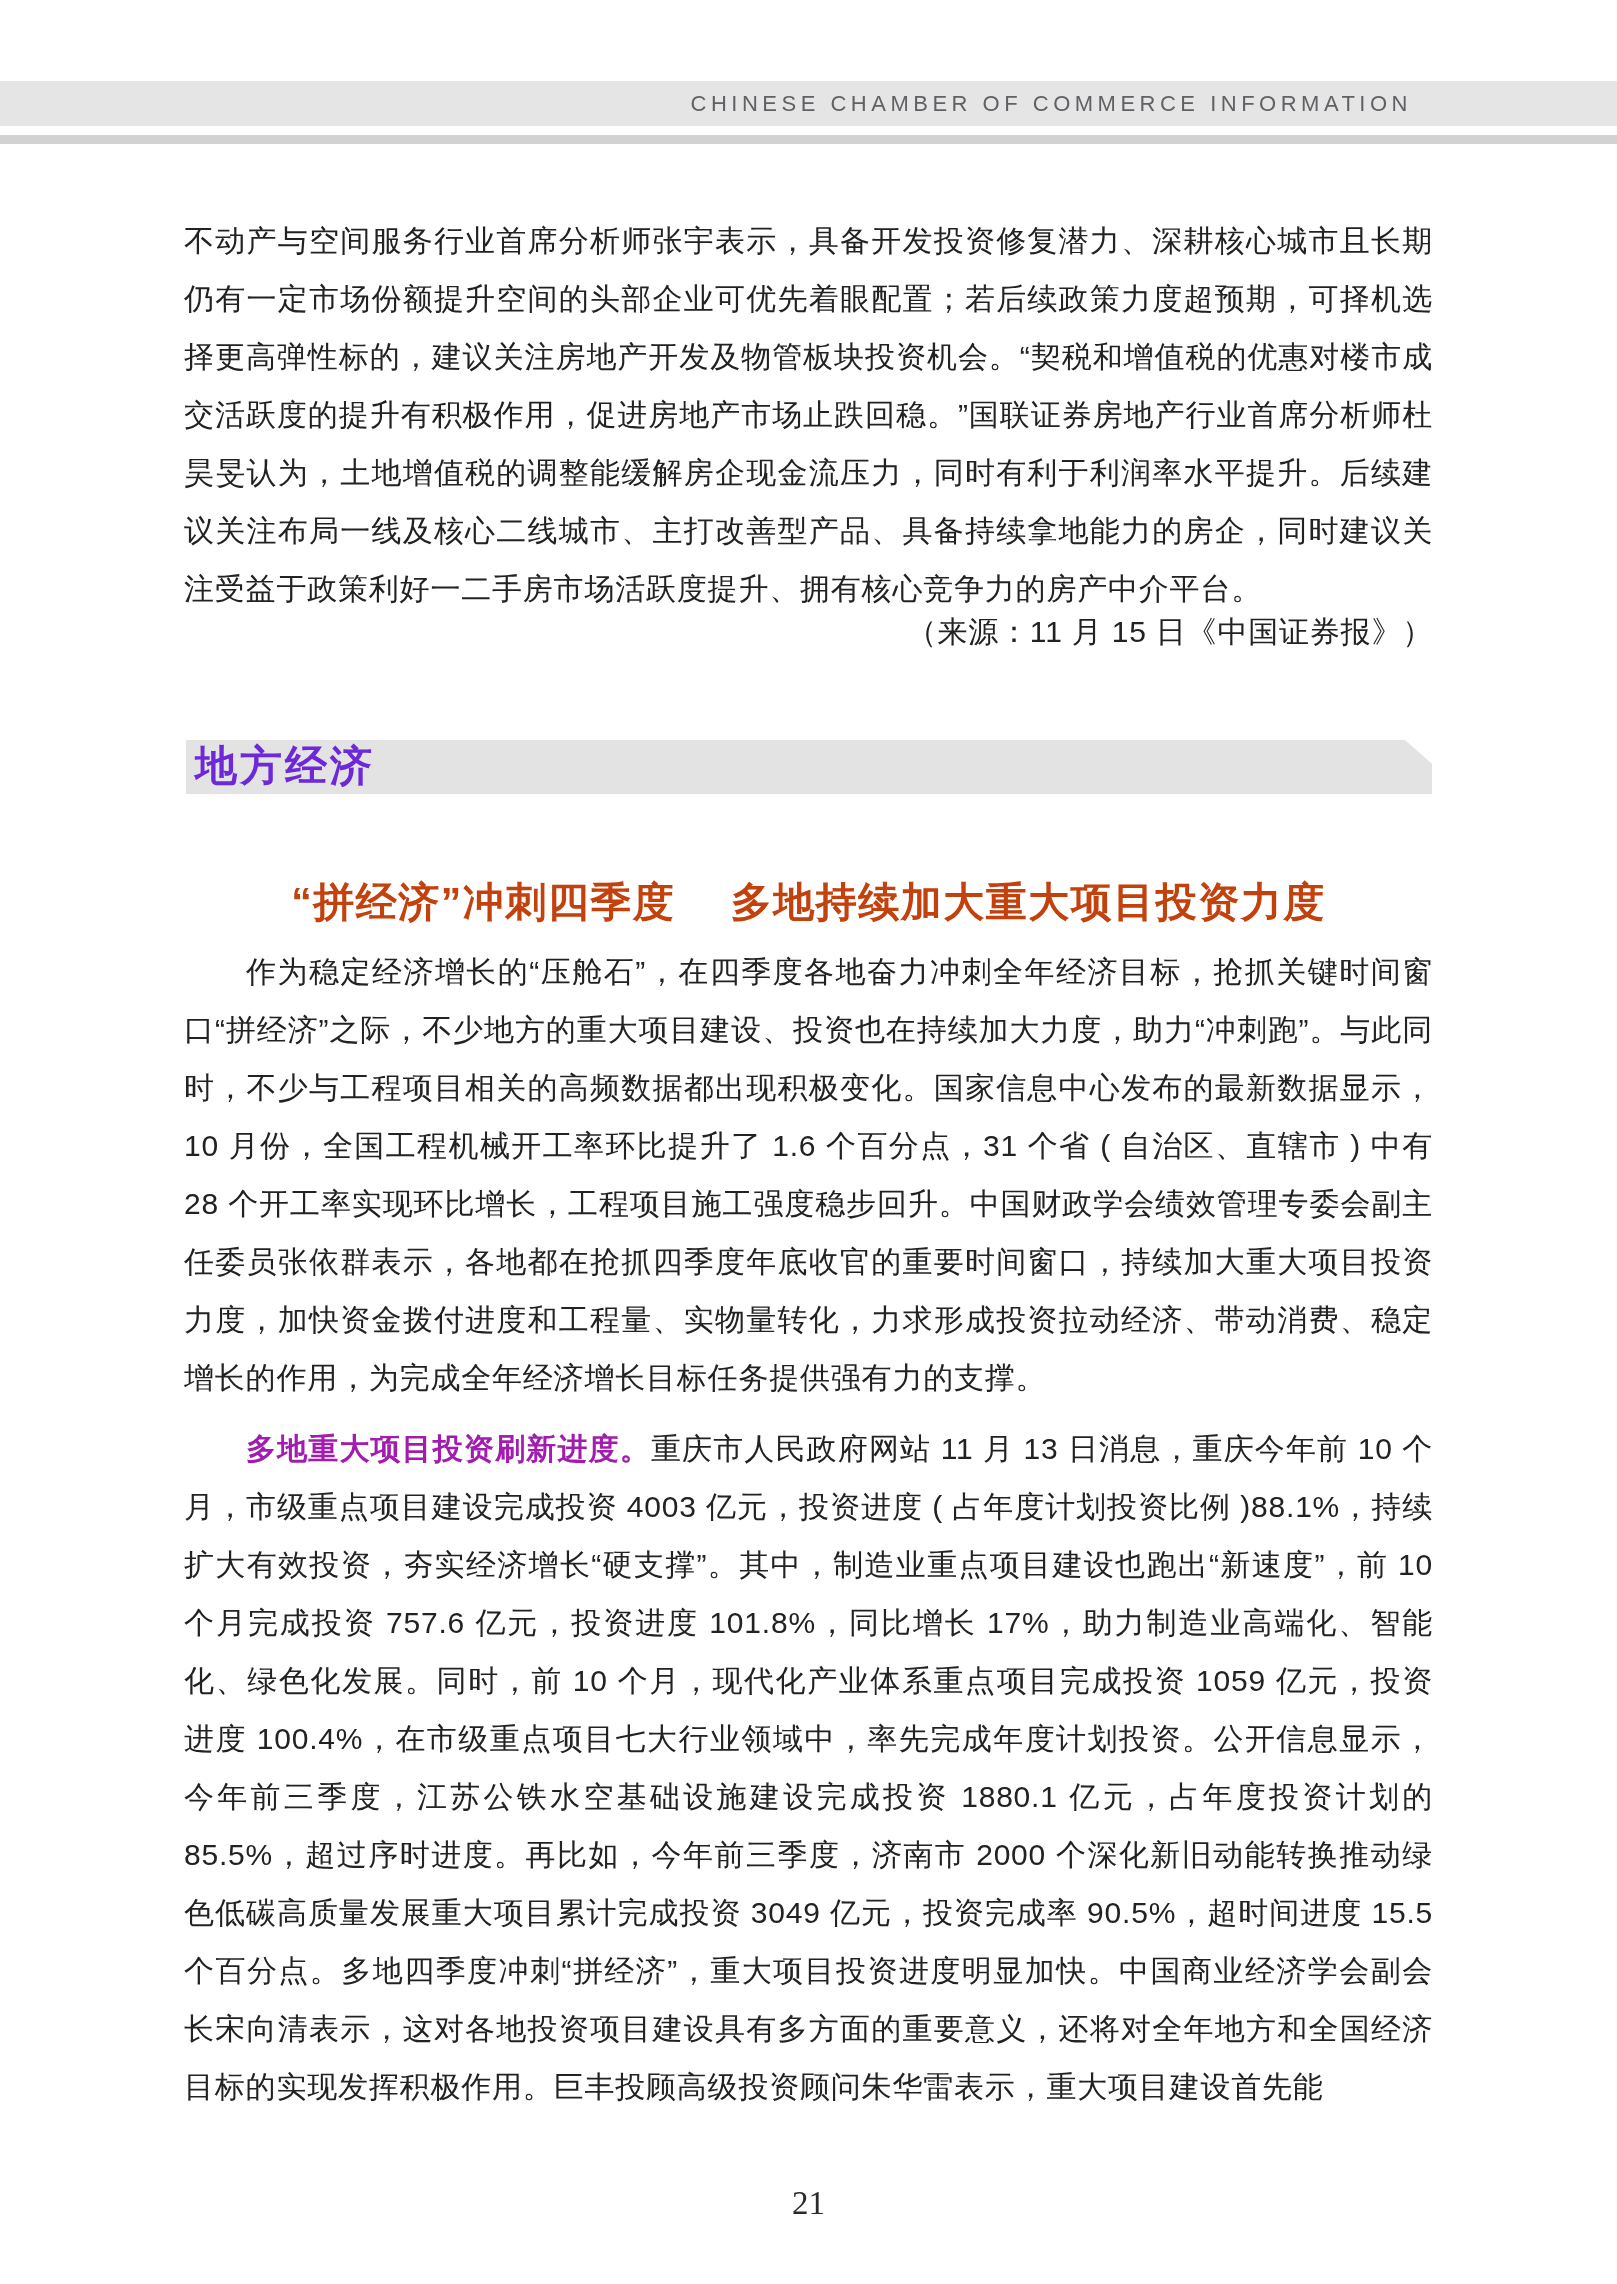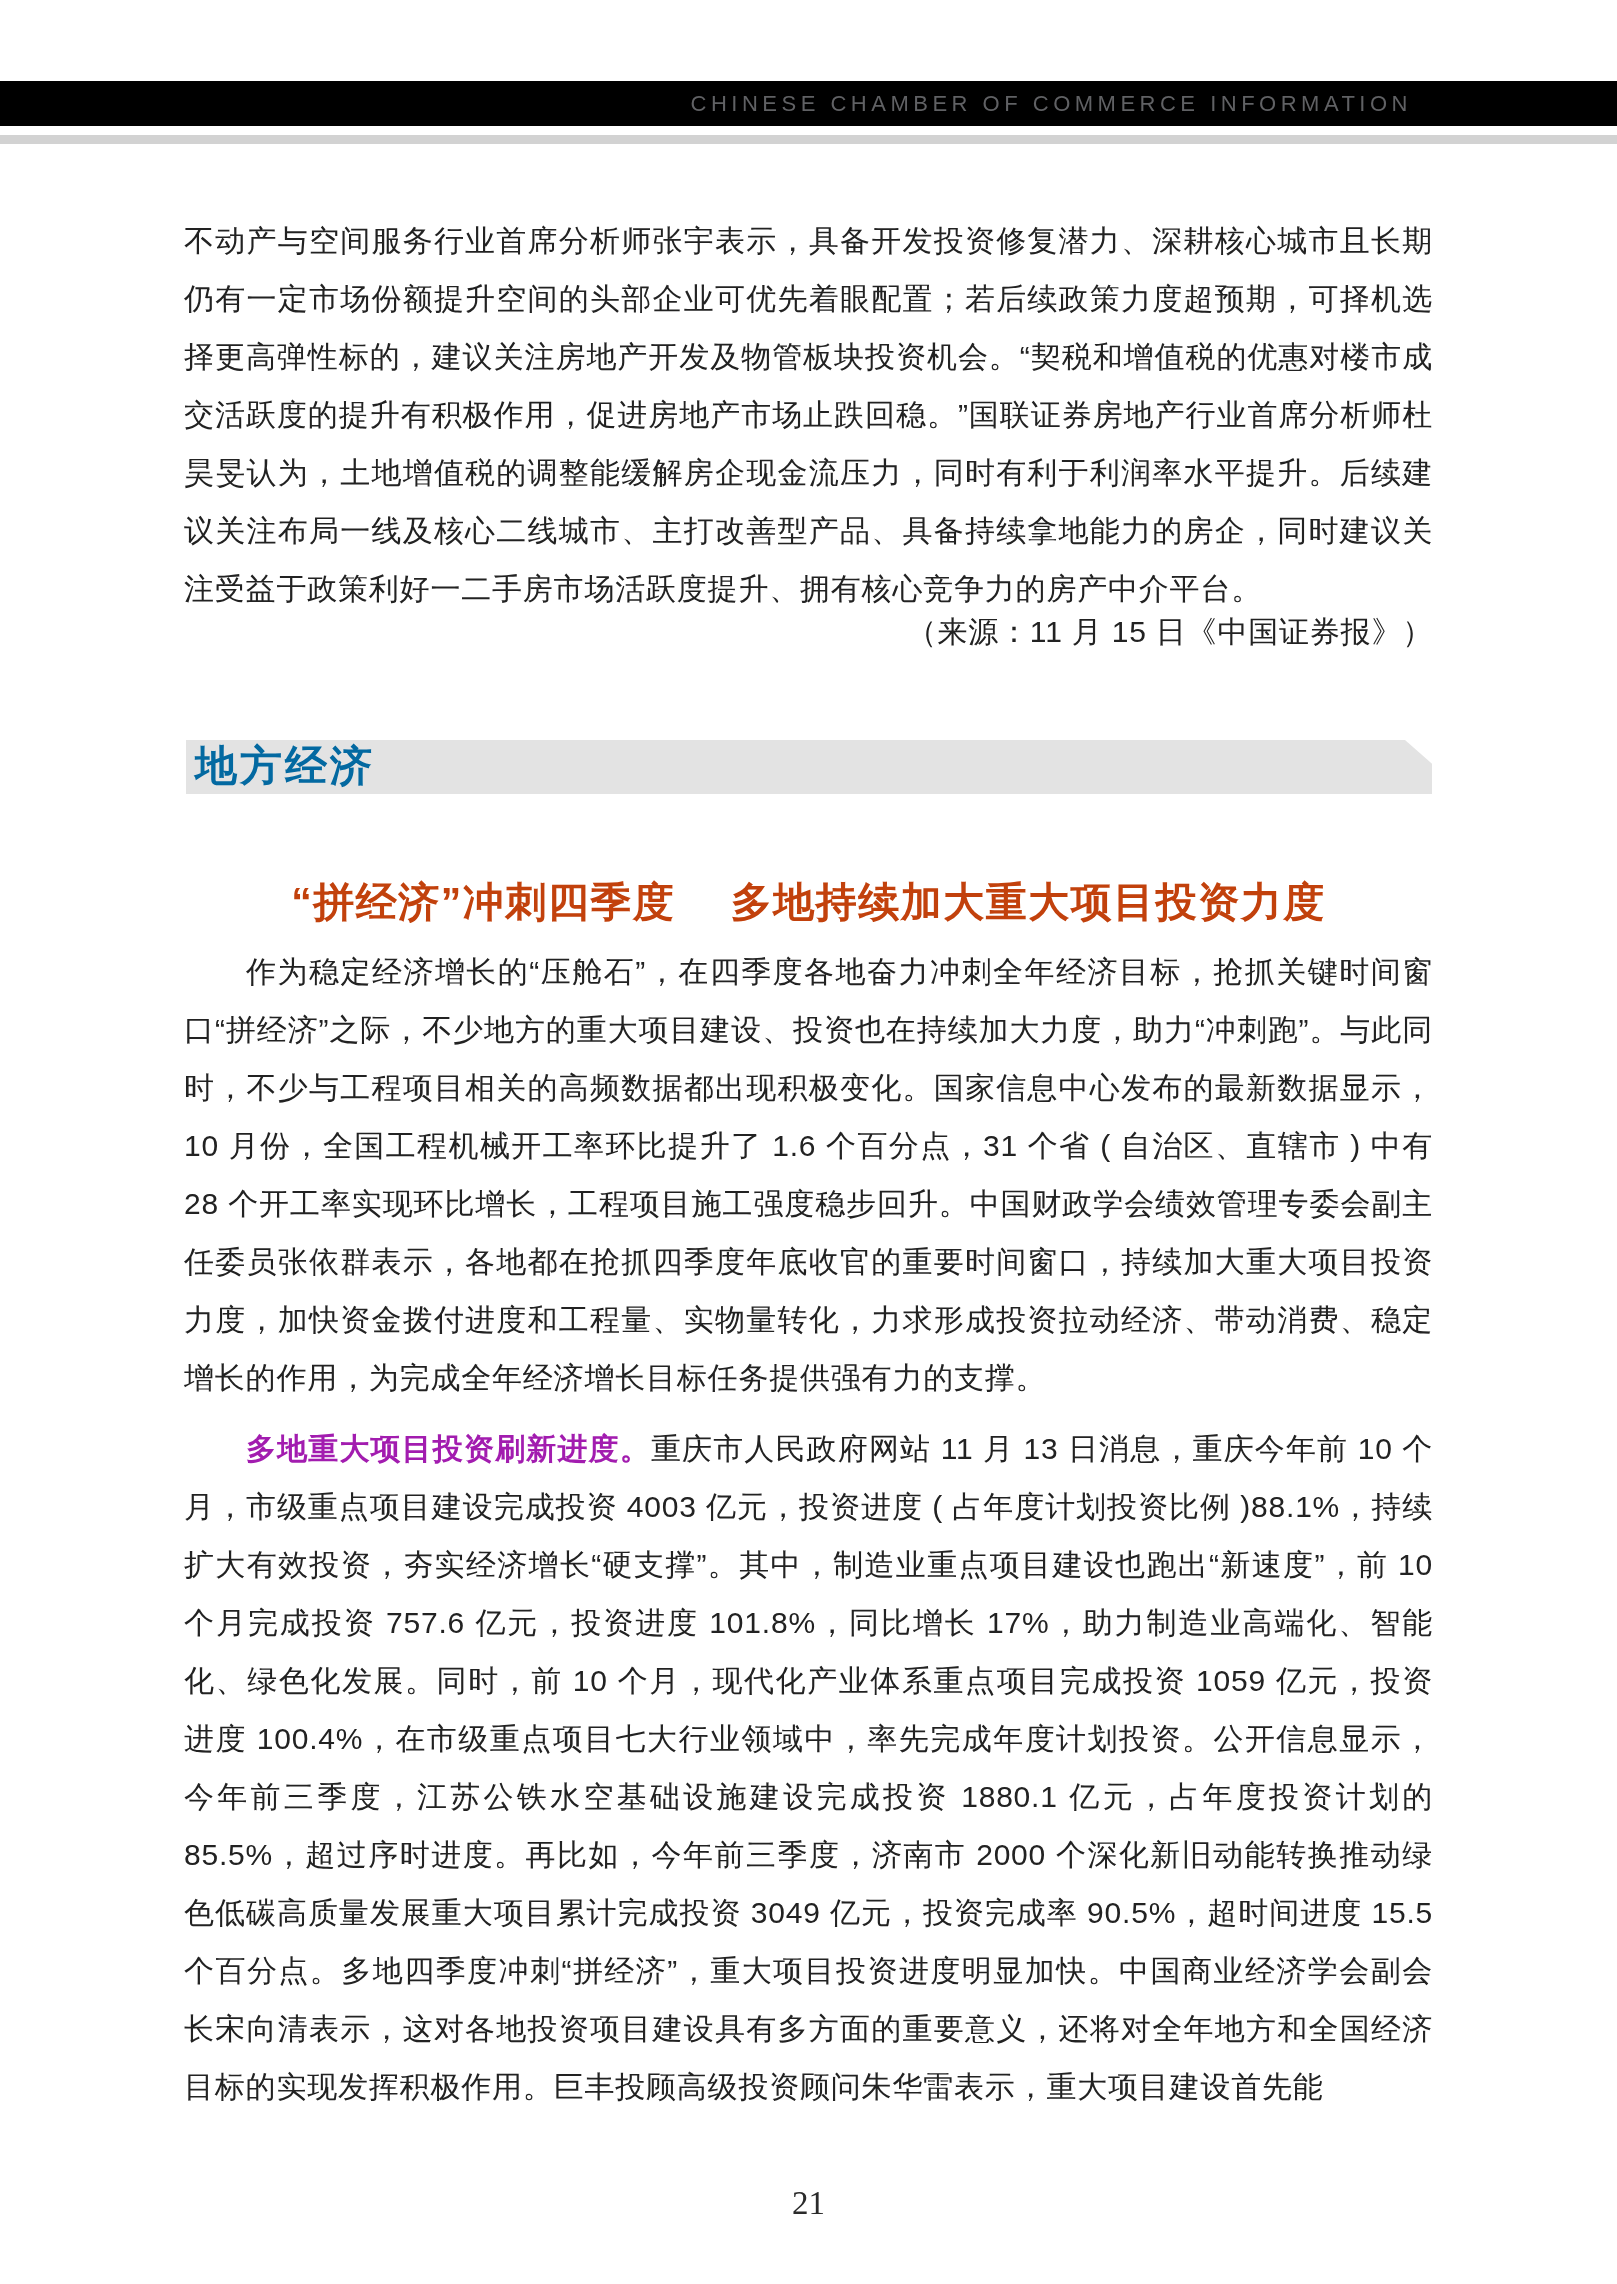--- a/index.html
+++ b/index.html
@@ -7,21 +7,21 @@
     position:relative;
     width:1617px;height:2284px;
     background:#ffffff;
     overflow:hidden;
     font-family:"Liberation Sans", sans-serif;
     margin:0 auto;
   }
   
   .header-bar-1{
     position:absolute;left:0;right:0;top:81px;height:45px;
-    background:#000000;
+    background:#e5e5e5;
   }
   .header-caption{
     position:absolute;right:205px;top:0;height:45px;
     display:flex;align-items:center;
     font-size:22px;letter-spacing:4.5px;
     color:#606164;white-space:nowrap;
   }
   .header-bar-2{
     position:absolute;left:0;right:0;top:135px;height:9px;
     background:#d2d2d2;
@@ -45,21 +45,21 @@
   .section-banner{
     position:absolute;left:186px;top:740px;width:1246px;height:54px;
     background:#e3e3e3;
     clip-path:polygon(0 0, calc(100% - 27px) 0, 100% 44%, 100% 100%, 0 100%);
   }
   .section-banner-title{
     font-family:"Liberation Serif", serif;
     font-weight:bold;
     font-size:42px;line-height:53px;
     letter-spacing:3px;
-    color:#0369a1;
+    color:#6d28d9;
     padding-left:9px;
   }
   
   .article-title{
     position:absolute;left:184px;top:871px;width:1249px;
     text-align:center;
     font-weight:bold;
     font-size:41px;line-height:63px;
     color:#c2410c;
     letter-spacing:1.5px;

